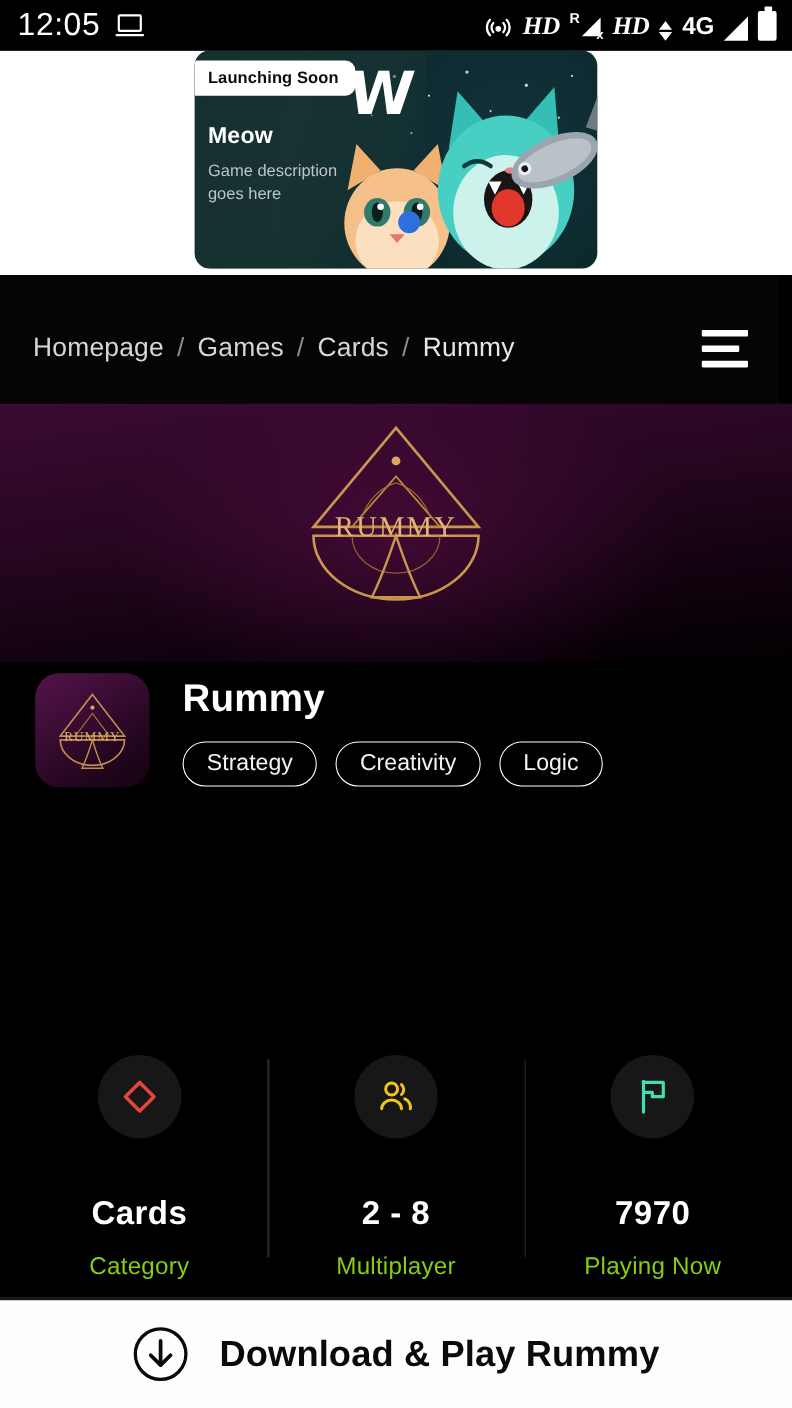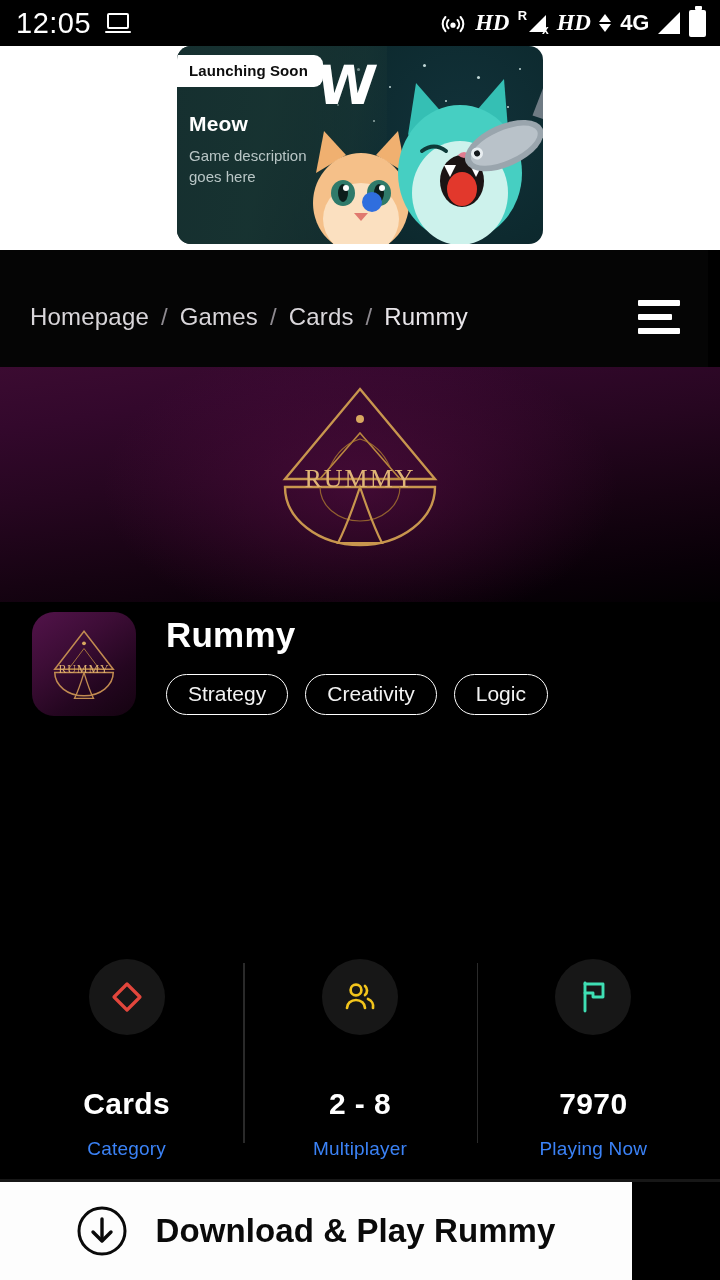--- a/index.html
+++ b/index.html
@@ -14,21 +14,21 @@
 
   
   .statusbar {
     position:absolute; top:0; left:0; width:720px; height:46px;
     background:#000; display:flex; align-items:center;
     padding:0 14px 0 16px; color:#fff; z-index:40;
   }
   .sb-time { font-size:29px; font-weight:400; letter-spacing:.5px; line-height:1; }
   .sb-left { display:flex; align-items:center; gap:14px; }
   .sb-spacer { flex:1; }
-  .sb-right { display:flex; align-items:center; gap:9px; }
+  .sb-right { display:flex; align-items:flex-end; gap:9px; }
   .icon-laptop { width:26px; height:20px; position:relative; }
   .icon-laptop .scr { position:absolute; left:2px; top:0; width:22px; height:16px;
       border:2.2px solid #fff; border-radius:2px; }
   .icon-laptop .base { position:absolute; left:0; bottom:0; width:26px; height:2.4px; background:#fff; border-radius:1px; }
   .icon-hotspot { width:26px; height:26px; }
   .sb-hd { font-size:23px; font-style:italic; font-weight:700; font-family:"Liberation Serif", serif; letter-spacing:-.5px; }
   .sb-4g { font-size:22px; font-weight:700; letter-spacing:-.3px; }
   .roam-wrap { position:relative; width:30px; height:26px; }
   .roam-r { position:absolute; top:-2px; left:0; font-size:13px; font-weight:600; }
   .tri { width:0; height:0; border-style:solid; }
@@ -109,25 +109,25 @@
 
   
   .stats { position:absolute; top:945px; left:0; width:720px; display:flex; padding:0 10px; }
   .stat { flex:1; display:flex; flex-direction:column; align-items:center; position:relative; padding-top:14px; }
   .stat + .stat::before { content:""; position:absolute; left:0; top:18px; width:1.5px; height:180px; background:#2a2a2a; }
   .stat-circle {
     width:76px; height:76px; border-radius:50%; background:#171717;
     display:flex; align-items:center; justify-content:center;
   }
   .stat-value { color:#fff; font-size:30px; font-weight:700; margin-top:52px; letter-spacing:.4px; }
-  .stat-label { color:#3b82f6; font-size:19px; margin-top:17px; letter-spacing:.2px; }
+  .stat-label { color:#84cc16; font-size:22px; margin-top:17px; letter-spacing:.2px; }
 
   
   .cta {
-    position:absolute; left:0; bottom:0; width:632px; height:98px; background:#fdfdfd;
+    position:absolute; left:0; bottom:0; width:720px; height:98px; background:#fdfdfd;
     display:flex; align-items:center; justify-content:center; gap:27px; cursor:pointer;
   }
   .cta-ico { width:52px; height:52px; }
   .cta-text { color:#0a0a0a; font-size:33px; font-weight:700; letter-spacing:.1px; }
   .cta-divider { position:absolute; left:0; bottom:98px; width:720px; height:3px; background:#171717; }
 </style>
 </head>
 <body>
 
 <div class="phone">

